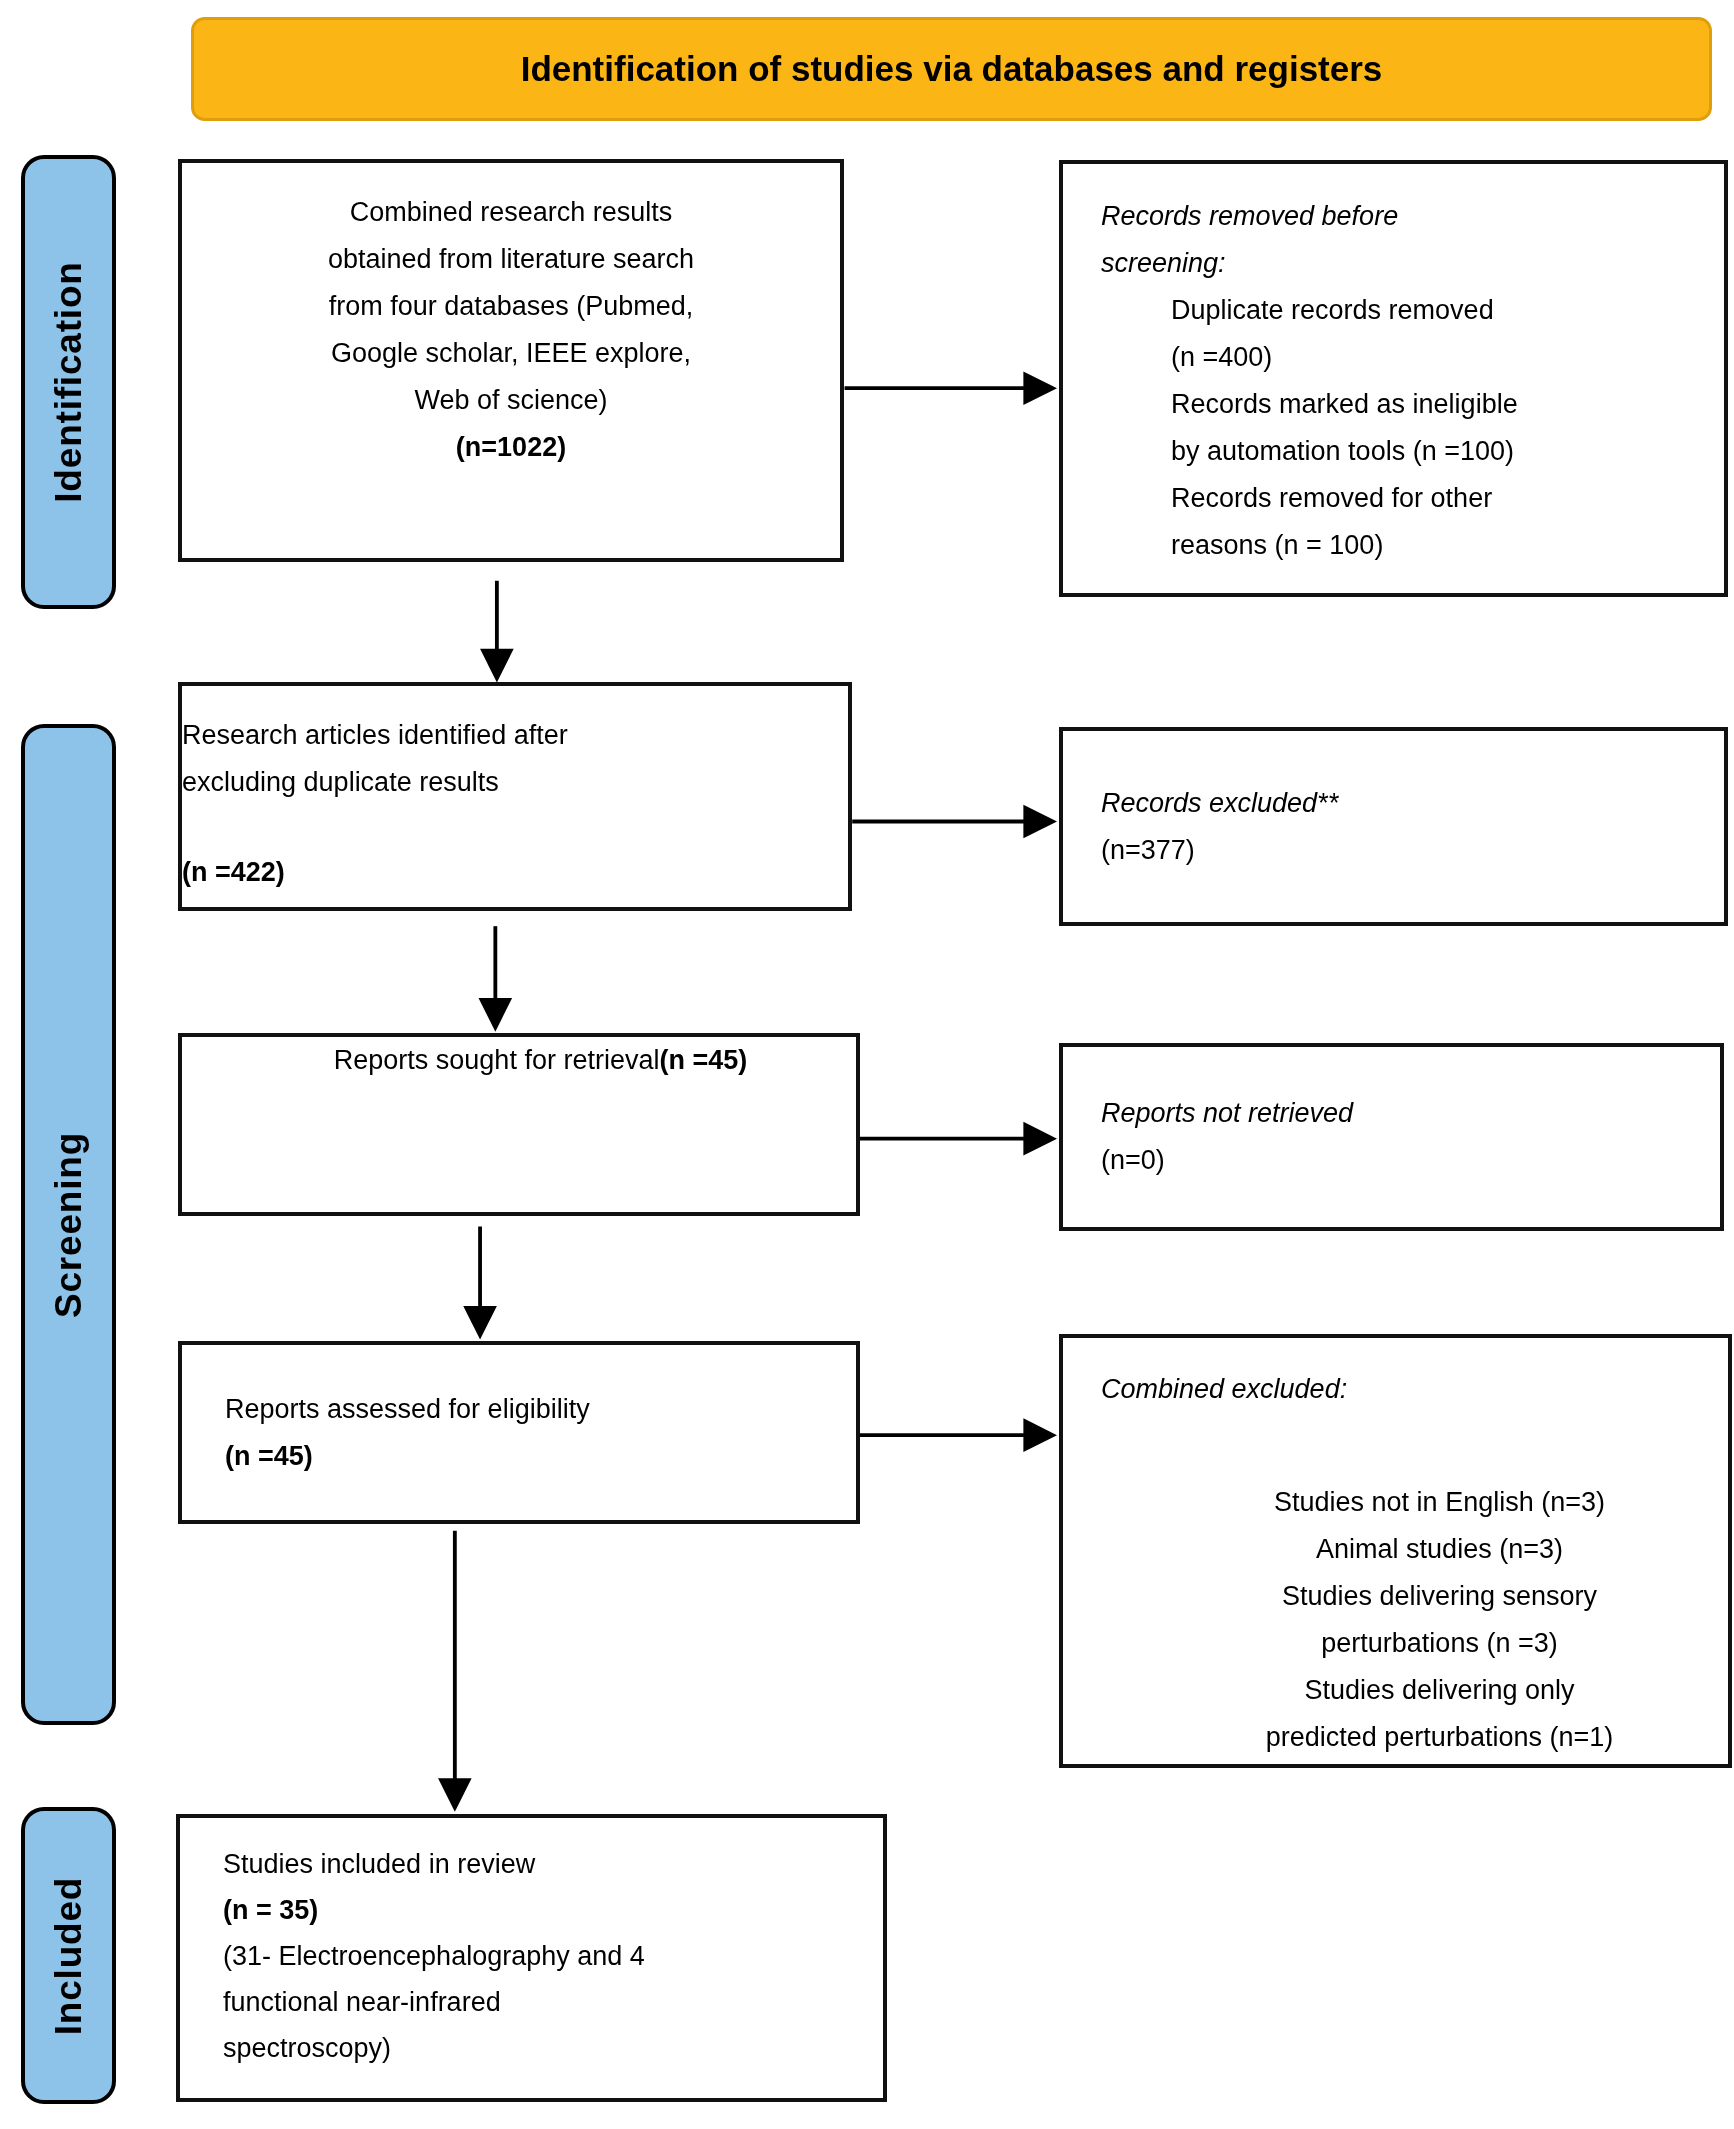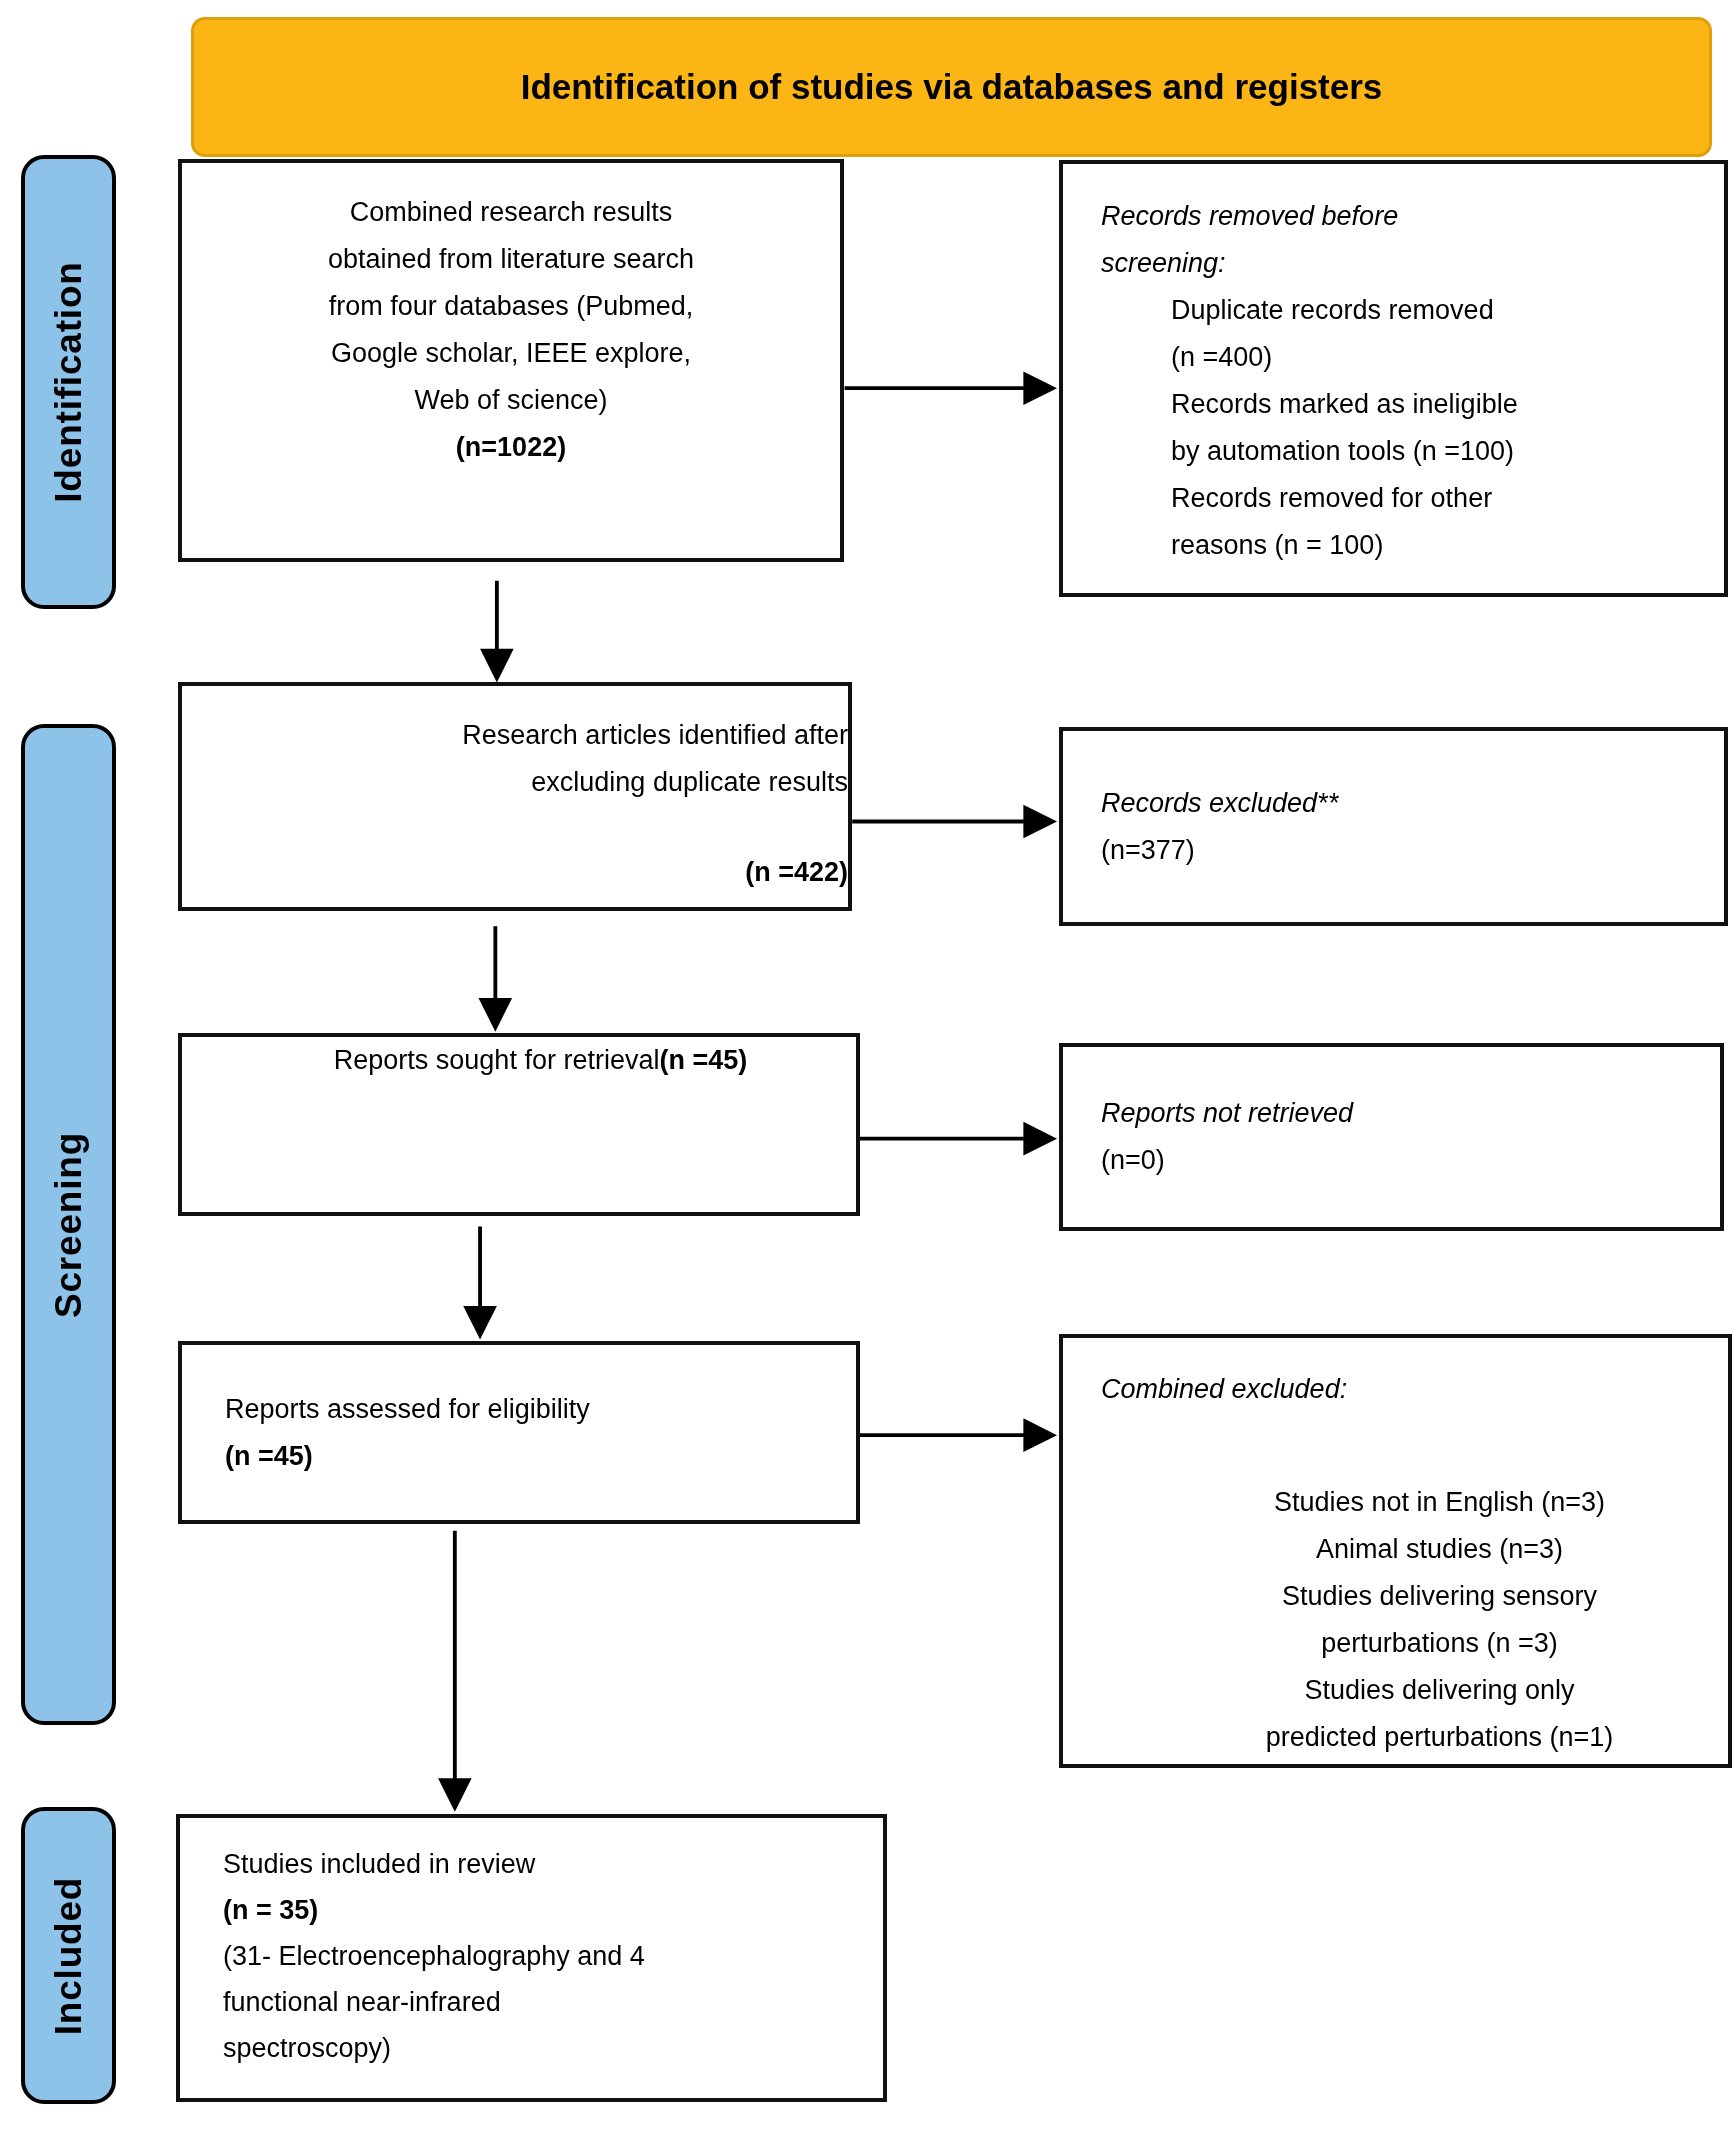--- a/index.html
+++ b/index.html
@@ -13,21 +13,21 @@
   html,body{margin:0;padding:0;background:#ffffff;}
   body{font-family:"Liberation Sans","DejaVu Sans",sans-serif;color:var(--ink);}
   .canvas{
     position:relative;
     width:1735px;
     height:2129px;
     background:#ffffff;
     overflow:hidden;
   }
   .banner{
-    position:absolute;left:191px;top:17px;width:1521px;height:140px;
+    position:absolute;left:191px;top:17px;width:1521px;height:104px;
     background:var(--banner-bg);
     border:3.1px solid var(--banner-edge);
     border-radius:13.8px;
     display:flex;align-items:center;justify-content:center;
     font-size:35px;font-weight:bold;
   }
   .stage{
     position:absolute;left:21.4px;width:95px;
     background:var(--stage-bg);
     border:4.6px solid #000;
@@ -48,21 +48,21 @@
     background:#ffffff;
     border:4.6px solid var(--box-border);
     font-size:27px;line-height:47px;
   }
   .pre{white-space:pre-line;}
   .bold{font-weight:bold;}
   .italic{font-style:italic;}
   
   .box-combined{left:178px;top:159px;width:666px;height:403px;text-align:center;padding-top:26px;}
   .box-combined .nline{}
-  .box-identified{left:178px;top:682px;width:674px;height:229px;text-align:right;padding-top:26px;}
+  .box-identified{left:178px;top:682px;width:674px;height:229px;text-align:left;padding-top:26px;}
   .box-identified .nline{margin-top:43px;}
   .box-sought{left:178px;top:1033px;width:682px;height:183px;display:flex;flex-direction:row;justify-content:center;padding-left:43px;}
   .box-assessed{left:178px;top:1341px;width:682px;height:183px;display:flex;flex-direction:column;justify-content:center;padding-left:43px;}
   .box-included{left:176px;top:1814px;width:711px;height:288px;padding:23px 27.5px 0 43px;line-height:46px;}
   
   .box-removed{left:1059px;top:160px;width:669px;height:437px;padding:29px 20px 0 38px;}
   .box-removed .items{padding-left:70px;}
   .box-rexcluded{left:1059px;top:727px;width:669px;height:199px;display:flex;flex-direction:column;justify-content:center;padding-left:38px;}
   .box-notretrieved{left:1059px;top:1043px;width:665px;height:188px;display:flex;flex-direction:column;justify-content:center;padding-left:38px;}
   .box-repexcluded{left:1059px;top:1334px;width:673px;height:434px;padding:27.5px 20px 0 38px;}

